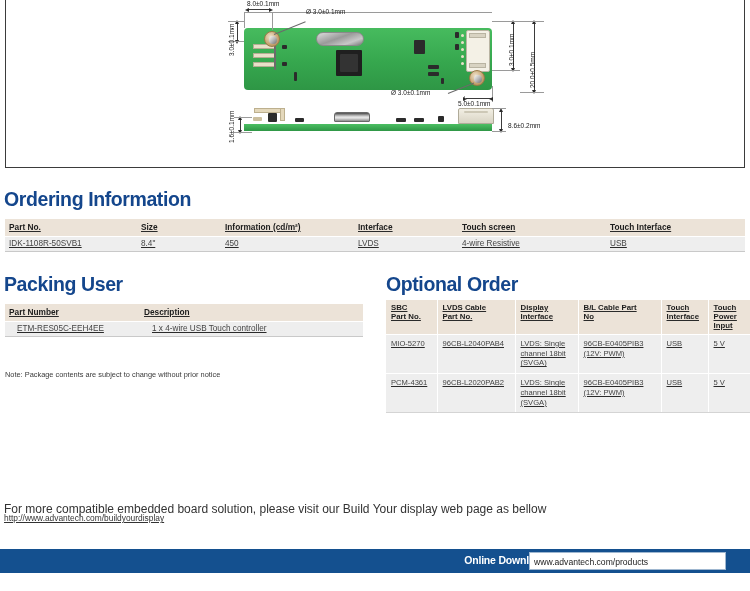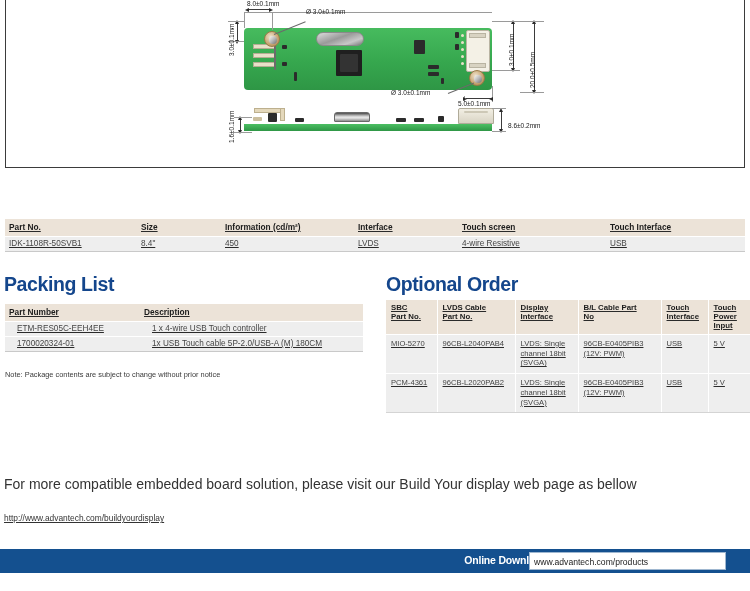--- a/index.html
+++ b/index.html
@@ -156,22 +156,22 @@
   #optional-table tr:last-child td { border-bottom: 1px solid #d4d4d4; }
 
   .note {
     position: absolute;
     left: 5px; top: 370px;
     font-size: 7.4px; color: #3a3a3a;
   }
 
   
   .foot-text {
-    position:absolute; left:4px; top:476px;
-    font-size:14px; color:#333333;
+    position:absolute; left:4px; top:502px;
+    font-size:12px; color:#333333;
   }
   .foot-link {
     position:absolute; left:4px; top:513px;
     font-size:8.4px; color:#333333;
     text-decoration: underline;
   }
   .blue-bar {
     position:absolute; left:0px; top:549px;
     width:750px; height:24px;
     background:#14508f;
@@ -295,20 +295,21 @@
     <div class="dim dim-v" style="left:222px;top:143px;transform:rotate(-90deg);">1.6±0.1mm</div>
 
     <div class="dline" style="left:495px;top:110px;width:1px;height:21px;"></div>
     <div class="arrow-up" style="left:492.5px;top:108px;"></div>
     <div class="arrow-dn" style="left:492.5px;top:129px;"></div>
     <div class="dline" style="left:486px;top:108px;width:14px;height:1px;background:#9a9a9a;"></div>
     <div class="dline" style="left:486px;top:131px;width:14px;height:1px;background:#9a9a9a;"></div>
     <div class="dim" style="left:502px;top:122px;">8.6±0.2mm</div>
   </div>
 
+  <div class="h-blue" style="left:4px; top:188px;">Ordering Information</div>
 
   <table class="tbl" id="ordering-table">
     <thead>
       <tr>
         <th style="width:132px">Part No.</th>
         <th style="width:84px">Size</th>
         <th style="width:133px">Information (cd/m²)</th>
         <th style="width:104px">Interface</th>
         <th style="width:148px">Touch screen</th>
         <th>Touch Interface</th>
@@ -319,37 +320,33 @@
         <td>IDK-1108R-50SVB1</td>
         <td>8.4"</td>
         <td>450</td>
         <td>LVDS</td>
         <td>4-wire Resistive</td>
         <td>USB</td>
       </tr>
     </tbody>
   </table>
 
-  <div class="h-blue" style="left:4px; top:273px;">Packing List</div>
+  <div class="h-blue" style="left:4px; top:273px;">Packing User</div>
 
   <table class="tbl" id="packing-table">
     <thead>
       <tr>
         <th style="width:135px">Part Number</th>
         <th>Description</th>
       </tr>
     </thead>
     <tbody>
       <tr>
         <td>ETM-RES05C-EEH4EE</td>
         <td>1 x 4-wire USB Touch controller</td>
-      </tr>
-      <tr>
-        <td>1700020324-01</td>
-        <td>1x USB Touch cable 5P-2.0/USB-A (M) 180CM</td>
       </tr>
     </tbody>
   </table>
 
   <div class="note">Note: Package contents are subject to change without prior notice</div>
 
   <div class="h-blue" style="left:386px; top:273px;">Optional Order</div>
 
   <table class="tbl" id="optional-table">
     <thead>

